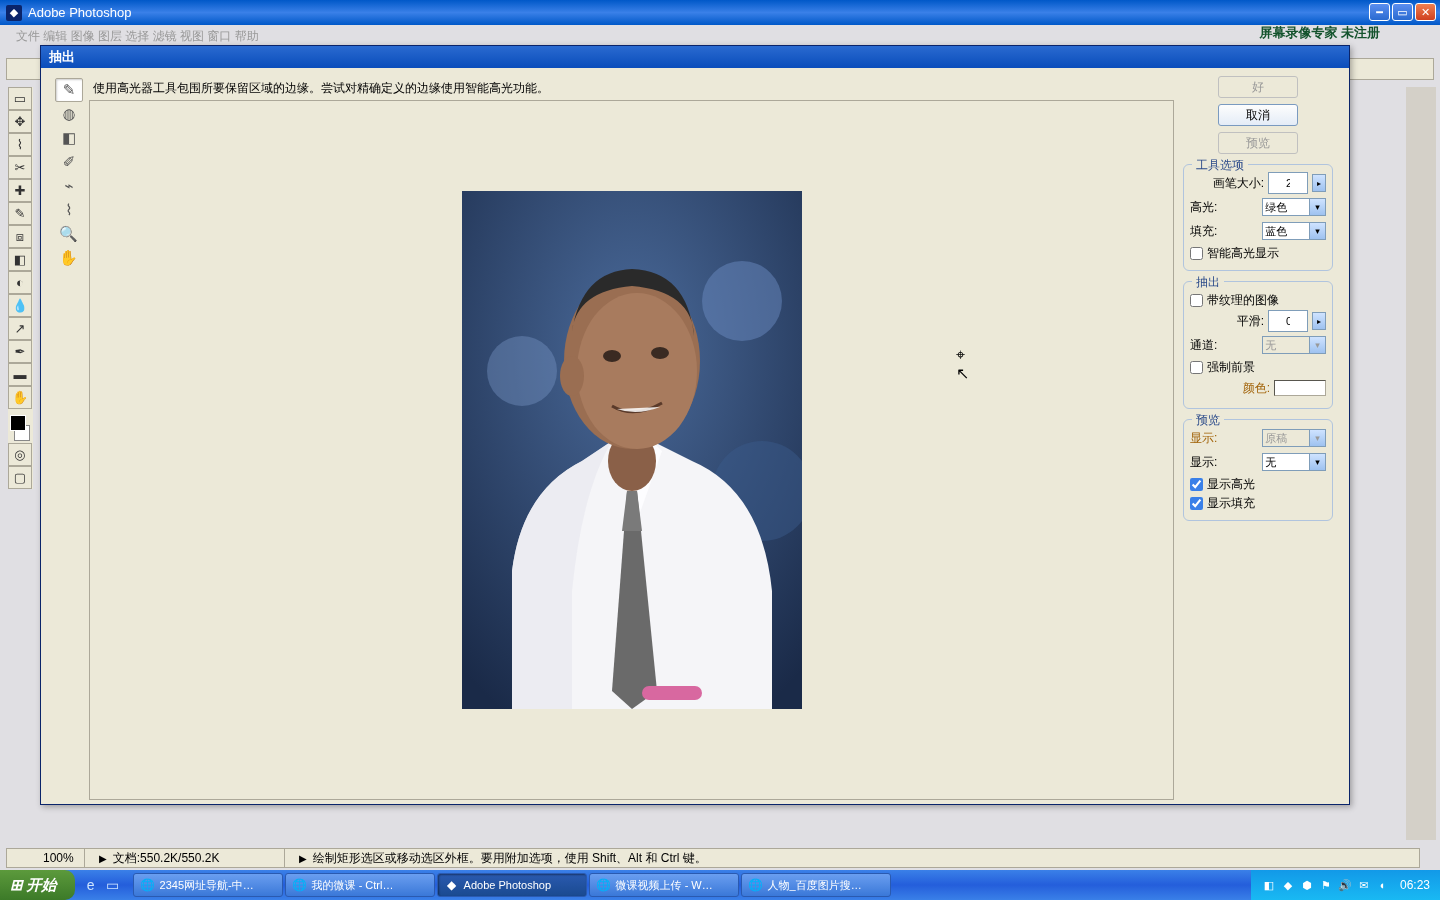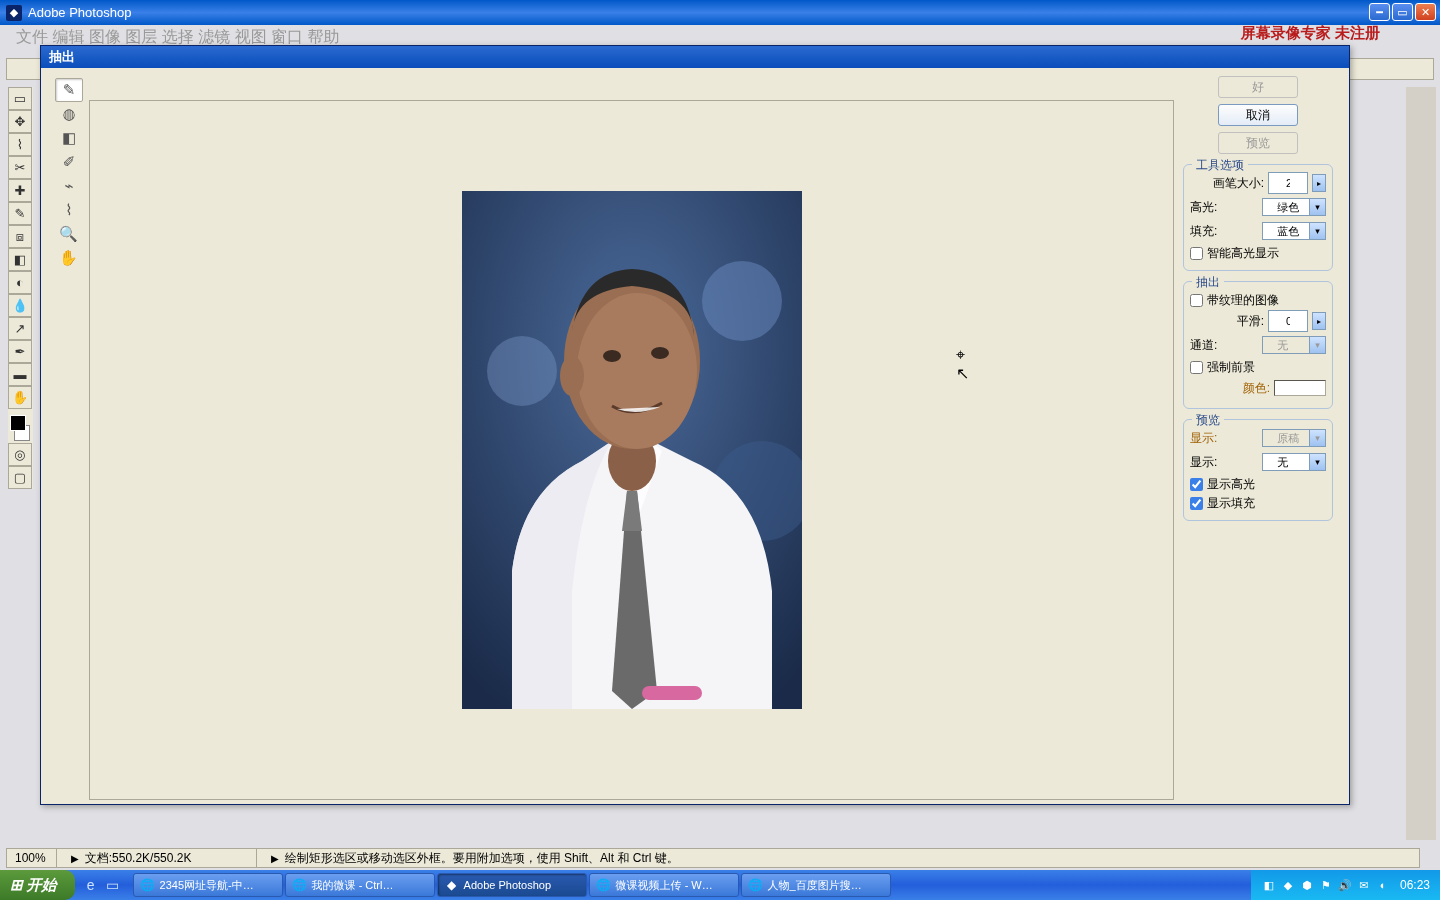--- a/index.html
+++ b/index.html
@@ -9,38 +9,38 @@
 .app-titlebar { position: absolute; top: 0; left: 0; right: 0; height: 25px;
   background: linear-gradient(#0058c8, #3a80e8 50%, #0058c8); color: #fff;
   display: flex; align-items: center; padding: 0 6px; font-size: 13px; }
 .app-titlebar .icon { width: 16px; height: 16px; background: #0a246a; border-radius: 2px; margin-right: 6px; display: inline-flex; align-items: center; justify-content: center; color: #fff; font-size: 11px; }
 .app-winbtns { position: absolute; right: 4px; top: 3px; display: flex; gap: 2px; }
 .winbtn { width: 21px; height: 18px; border: 1px solid #fff; border-radius: 3px;
   display: flex; align-items: center; justify-content: center; font-size: 11px; color: #fff;
   background: linear-gradient(#5a8ef0, #2a6ad0); cursor: pointer; }
 .winbtn.close { background: linear-gradient(#f08050, #d04020); }
 
-.watermark { position: absolute; right: 60px; top: 24px; color: #b91c1c; font-size: 15px; font-weight: bold; z-index: 5; text-align: center; }
-
-
-.main-menubar { position: absolute; left: 6px; top: 27px; right: 6px; height: 18px; color: #999; display: flex; gap: 8px; padding: 0 10px; font-size: 16px; align-items: flex-start; }
+.watermark { position: absolute; right: 60px; top: 24px; color: #14532d; font-size: 13px; font-weight: bold; z-index: 5; text-align: center; }
+
+
+.main-menubar { position: absolute; left: 6px; top: 27px; right: 6px; height: 18px; color: #999; display: flex; gap: 8px; padding: 0 10px; font-size: 12px; align-items: flex-end; }
 .main-optionbar { position: absolute; left: 6px; top: 58px; right: 6px; height: 22px; background: #ece9d8; border: 1px solid #aca899; display: flex; align-items: center; padding: 0 6px; }
 
 
 .main-toolbox { position: absolute; left: 8px; top: 87px; width: 25px; background: #ece9d8; z-index: 1; }
 .main-toolbox .tool { width: 24px; height: 23px; border: 1px solid #aca899; background: #ece9d8; display: flex; align-items: center; justify-content: center; font-size: 13px; color: #333; cursor: pointer; }
 .swatch-area { width: 24px; height: 30px; position: relative; margin-top: 4px; }
 .swatch-area .fg { position: absolute; left: 2px; top: 2px; width: 16px; height: 16px; background: #000; border: 1px solid #fff; }
 .swatch-area .bg { position: absolute; right: 2px; bottom: 2px; width: 16px; height: 16px; background: #fff; border: 1px solid #888; }
 
 
 .right-palettes { position: absolute; right: 4px; top: 87px; width: 30px; bottom: 60px; background: #d4d0c8; z-index: 0; }
 
 
-.statusbar { position: absolute; left: 6px; right: 20px; bottom: 32px; height: 20px; background: #ece9d8; border: 1px solid #aca899; display: flex; align-items: center; font-size: 12px; }
+.statusbar { position: absolute; left: 6px; right: 20px; bottom: 32px; height: 20px; background: #ece9d8; border: 1px solid #aca899; display: flex; align-items: center; font-size: 12px; padding-left: 28px; }
 .statusbar .cell { border-right: 1px solid #aca899; padding: 0 8px; height: 100%; display: flex; align-items: center; }
 .statusbar .tri { margin: 0 6px; font-size: 10px; }
 
 
 .dialog { position: absolute; left: 40px; top: 45px; width: 1310px; height: 760px;
   background: #ece9d8; border: 1px solid #0a246a; box-shadow: 2px 2px 6px rgba(0,0,0,.3); z-index: 10; }
 .dialog-titlebar { height: 22px; background: linear-gradient(#2a6ad0, #0a4dbb);
   color: #fff; display: flex; align-items: center; padding: 0 8px; font-size: 13px; font-weight: bold; }
 
 .dialog-body { position: absolute; top: 22px; left: 0; right: 0; bottom: 0; }
@@ -69,21 +69,21 @@
 .btn.wide { width: 80px; }
 .btn.disabled { color: #999; background: #ece9d8; border-color: #c0c0c0; cursor: default; }
 
 .panel { border: 1px solid #b0c4de; border-radius: 6px; padding: 8px 6px 6px; position: relative; margin-top: 4px; }
 .panel-title { position: absolute; top: -8px; left: 8px; background: #ece9d8; padding: 0 4px; font-size: 12px; color: #2a4a8a; }
 .row { display: flex; align-items: center; justify-content: flex-end; gap: 4px; margin-bottom: 4px; height: 20px; }
 .row label { font-size: 12px; color: #000; white-space: nowrap; }
 .row label.disabled { color: #a16207; }
 .num-input { width: 40px; height: 22px; border: 1px solid #7f9db9; font-size: 11px; padding: 0 17px; background: #fff; }
 .spin { width: 14px; height: 18px; background: linear-gradient(#cfe3ff,#9ec2f0); border: 1px solid #7f9db9; display: flex; align-items: center; justify-content: center; font-size: 8px; cursor: pointer; }
-.combo { width: 72px; height: 18px; border: 1px solid #7f9db9; background: #fff; font-size: 11px; display: flex; align-items: center; padding: 0 14px; position: relative; cursor: pointer; margin-left: 41px; }
+.combo { width: 72px; height: 18px; border: 1px solid #7f9db9; background: #fff; font-size: 11px; display: flex; align-items: center; padding: 0 2px; position: relative; cursor: pointer; margin-left: 41px; }
 .combo .arrow { position: absolute; right: 0; top: 0; width: 16px; height: 100%; background: linear-gradient(#cfe3ff,#9ec2f0); border-left: 1px solid #7f9db9; display: flex; align-items: center; justify-content: center; font-size: 9px; }
 .combo.disabled { background: #ece9d8; color: #999; }
 .chk { display: flex; align-items: center; gap: 4px; font-size: 12px; margin: 2px 0; }
 .chk input { width: 13px; height: 13px; accent-color: #3a80e8; }
 .swatch-rect { width: 52px; height: 16px; border: 1px inset #aca899; background: #fff; }
 
 
 .taskbar { position: absolute; left: 0; right: 0; bottom: 0; height: 30px;
   background: linear-gradient(#3a80e8, #245edb 50%, #3a80e8); display: flex; align-items: center; z-index: 100; }
 .startbtn { height: 30px; padding: 0 18px 0 10px; background: linear-gradient(#5c9a3c, #3c7a28);
@@ -154,20 +154,21 @@
       <div class="dtool active">✎</div>
       <div class="dtool">◍</div>
       <div class="dtool">◧</div>
       <div class="dtool">✐</div>
       <div class="dtool">⌁</div>
       <div class="dtool">⌇</div>
       <div class="dtool">🔍</div>
       <div class="dtool">✋</div>
     </div>
 
+    <div class="dlg-hint">使用高光器工具包围所要保留区域的边缘。尝试对精确定义的边缘使用智能高光功能。</div>
 
     <div class="dlg-canvas">
       <div class="image-placeholder">
         <svg viewBox="0 0 340 518" preserveAspectRatio="none">
           <defs>
             <radialGradient id="bg" cx="50%" cy="30%" r="80%">
               <stop offset="0%" stop-color="#4a6a9a"></stop>
                 <stop offset="100%" stop-color="#1a2a48"></stop>
             </radialGradient>
           </defs>

